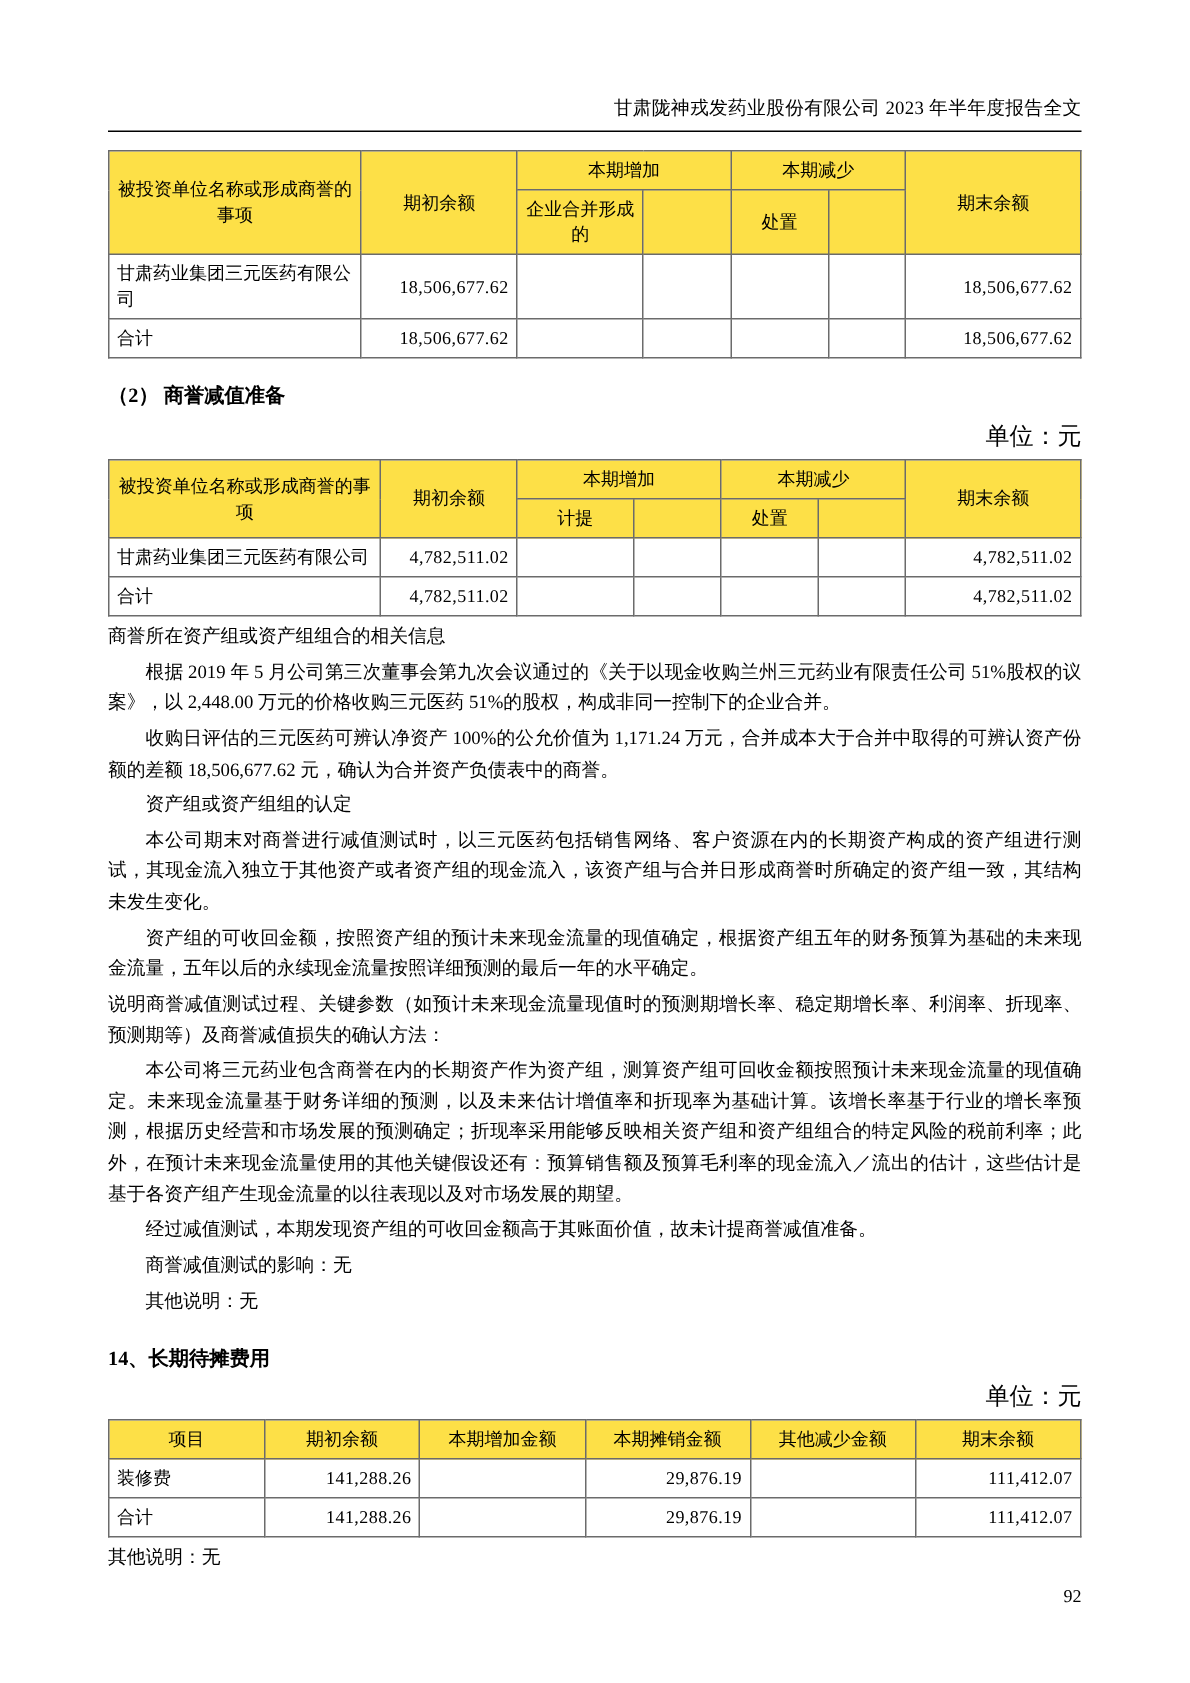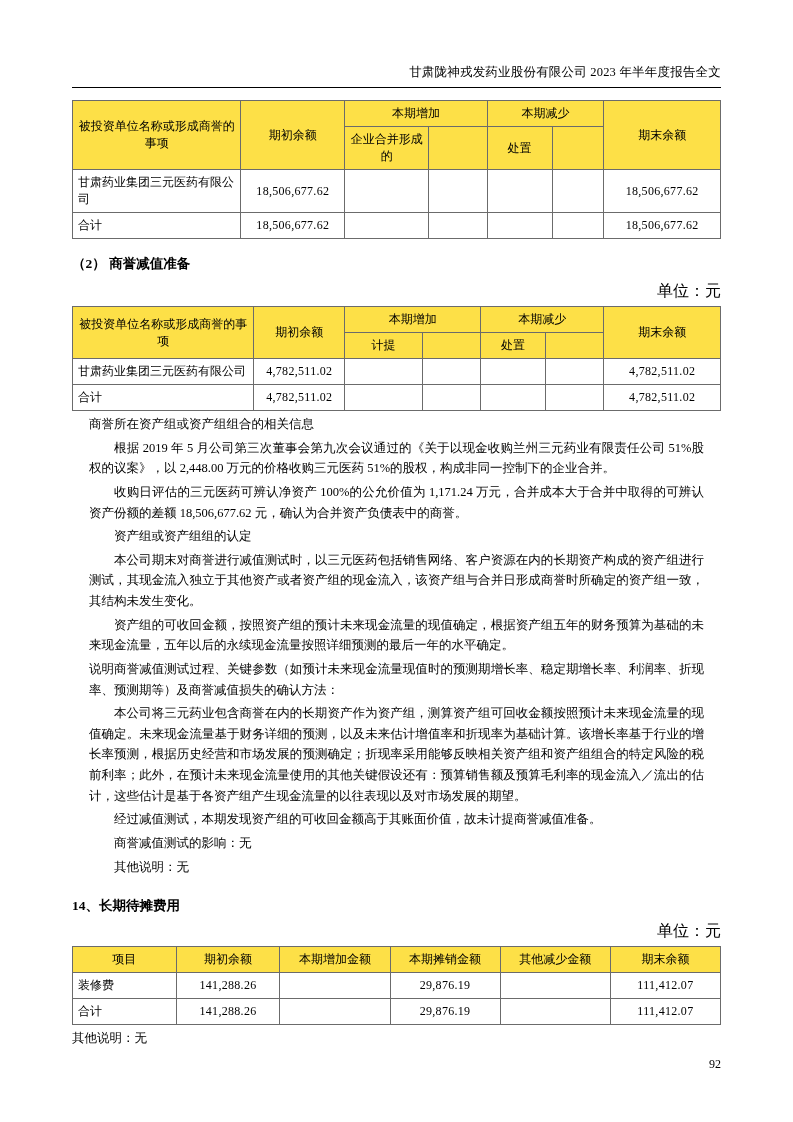--- a/index.html
+++ b/index.html
@@ -42,37 +42,37 @@
   table.doc td, table.doc th {
     border: 1px solid #6b6b6b;
     padding: 4px 5px;
     vertical-align: middle;
     font-weight: normal;
   }
   .hdr-cell {
     background: #fde047;
     text-align: center;
   }
-  .cell-right { text-align: center; }
+  .cell-right { text-align: right; }
   .cell-left { text-align: left; }
   .num { font-family: "Liberation Serif", serif; letter-spacing: 0.3px; }
   .sec-title {
     font-size: 13.5px;
     font-weight: bold;
     margin: 16px 0 8px 0;
   }
   .unit-line {
     text-align: right;
     font-size: 16px;
     margin: 6px 0 4px 0;
   }
   p.body {
     font-size: 12.5px;
     line-height: 1.65;
-    margin: 3px 17px;
+    margin: 3px 0;
     text-align: justify;
   }
   p.indent { text-indent: 25px; }
   .note { font-size: 12.5px; margin: 5px 0; }
   .pagenum {
     position: absolute;
     right: 72px;
     bottom: 50px;
     font-size: 12px;
   }

